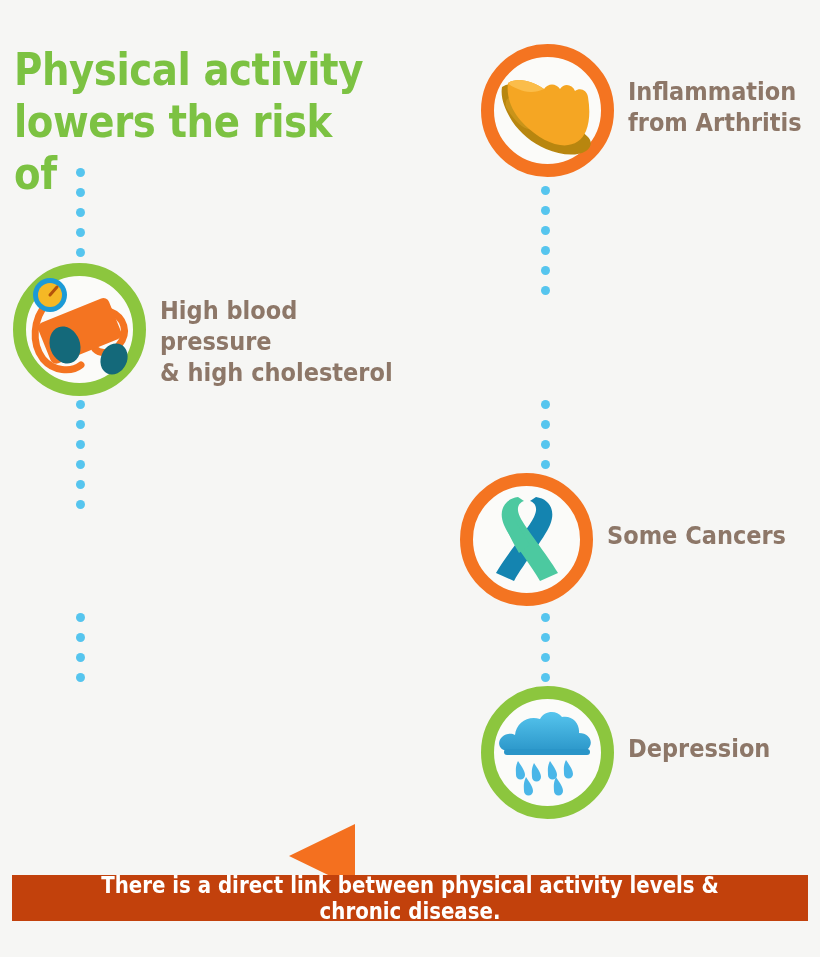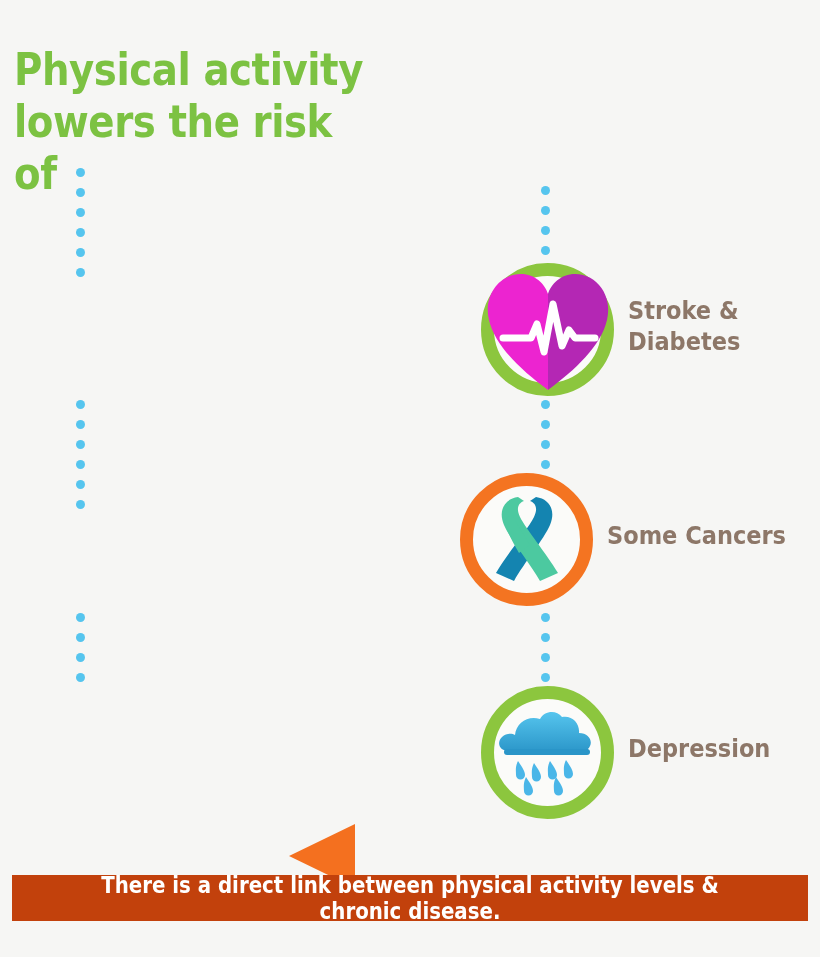--- a/index.html
+++ b/index.html
@@ -147,39 +147,71 @@
       <i></i>
       <i></i>
   </div>
   <div class="dots" style="left:541px;top:613px;">
     <i></i>
       <i></i>
       <i></i>
       <i></i>
   </div>
 
-
-
-  <div class="row" style="left:481px;top:263px;width:320px;height:133px;">
+  <div class="row" style="left:481px;top:44px;width:320px;height:133px;">
+    <div class="badge orange" style="width:133px;height:133px;"></div>
+    <div class="icon-wrap" style="width:133px;height:133px;">
+      <svg width="120" height="120" viewBox="0 0 120 120">
+
+        <path d="M14 36 C22 30 34 34 44 42 C54 50 62 58 70 64
+                 C80 72 92 78 100 86 C104 90 104 96 98 100
+                 C88 106 72 104 58 98 C44 92 32 82 24 70
+                 C18 60 12 48 14 36 Z" fill="#b8860f"></path>
+        <path d="M18 56 C16 48 22 44 28 48 C34 52 40 60 46 66
+                 C50 70 50 76 44 78 C36 80 26 70 18 56 Z" fill="#c9941a"></path>
+
+        <path d="M20 32 C30 26 44 30 56 38
+                 C60 32 68 32 72 38
+                 C76 32 84 33 87 40
+                 C92 36 99 39 100 46
+                 C102 58 102 70 98 80
+                 C94 90 84 96 72 94
+                 C58 92 44 82 33 70
+                 C24 60 18 46 20 32 Z" fill="#f5a623"></path>
+        <path d="M20 32 C30 26 44 30 56 38 C48 42 38 42 30 38 C25 36 21 34 20 32 Z" fill="#fbbd4a"></path>
+      </svg>
+    </div>
+    <div class="label" style="left:147px;top:32px;width:220px;">Inflammation
+from Arthritis</div>
+  </div>
+
+  <div class="row" style="left:13px;top:263px;width:420px;height:133px;">
     <div class="badge green" style="width:133px;height:133px;"></div>
     <div class="icon-wrap" style="width:133px;height:133px;">
-      <svg width="142" height="142" viewBox="0 0 142 142" style="margin-top:-2px;">
-
-        <path d="M71 132 C44 112 18 88 12 62 C6 38 22 16 44 16
-                 C58 16 68 26 71 36 Z" fill="#ec24d0"></path>
-
-        <path d="M71 132 C98 112 124 88 130 62 C136 38 120 16 98 16
-                 C84 16 74 26 71 36 Z" fill="#b427b4"></path>
-
-        <path d="M26 80 L54 80 L60 66 L67 94 L76 46 L85 88 L92 72 L98 80 L118 80" stroke="#ffffff" stroke-width="7" fill="none" stroke-linejoin="round" stroke-linecap="round"></path>
-      </svg>
-    </div>
-    <div class="label" style="left:147px;top:32px;width:200px;">Stroke &amp;
-Diabetes</div>
-  </div>
+      <svg width="126" height="126" viewBox="0 0 126 126">
+
+        <path d="M30 36 C16 52 14 76 26 92 C36 104 54 106 64 98" stroke="#f47421" stroke-width="7" fill="none" stroke-linecap="round"></path>
+        <path d="M92 44 C108 50 112 66 102 78 C96 86 84 88 78 82" stroke="#f47421" stroke-width="7" fill="none" stroke-linecap="round"></path>
+
+        <g transform="rotate(-22 62 62)">
+          <rect x="24" y="42" width="76" height="44" rx="6" fill="#f47421"></rect>
+        </g>
+
+        <ellipse cx="48" cy="78" rx="15" ry="19" transform="rotate(-20 48 78)" fill="#14697a"></ellipse>
+        <ellipse cx="97" cy="92" rx="13" ry="16" transform="rotate(25 97 92)" fill="#14697a"></ellipse>
+
+        <circle cx="33" cy="28" r="17" fill="#1c9ad6"></circle>
+        <circle cx="33" cy="28" r="12" fill="#f5b825"></circle>
+        <path d="M33 28 L40 20" stroke="#b4520a" stroke-width="3" stroke-linecap="round"></path>
+      </svg>
+    </div>
+    <div class="label" style="left:147px;top:32px;width:280px;">High blood pressure
+&amp; high cholesterol</div>
+  </div>
+
 
 
   <div class="row" style="left:460px;top:473px;width:320px;height:133px;">
     <div class="badge orange" style="width:133px;height:133px;"></div>
     <div class="icon-wrap" style="width:133px;height:133px;">
       <svg width="110" height="110" viewBox="0 0 110 110">
 
         <path d="M64 12 C78 14 84 26 78 40 C72 54 52 78 42 96
                  L24 88 C36 68 56 44 62 32 C66 24 64 18 58 16 Z" fill="#1484b0"></path>
 

